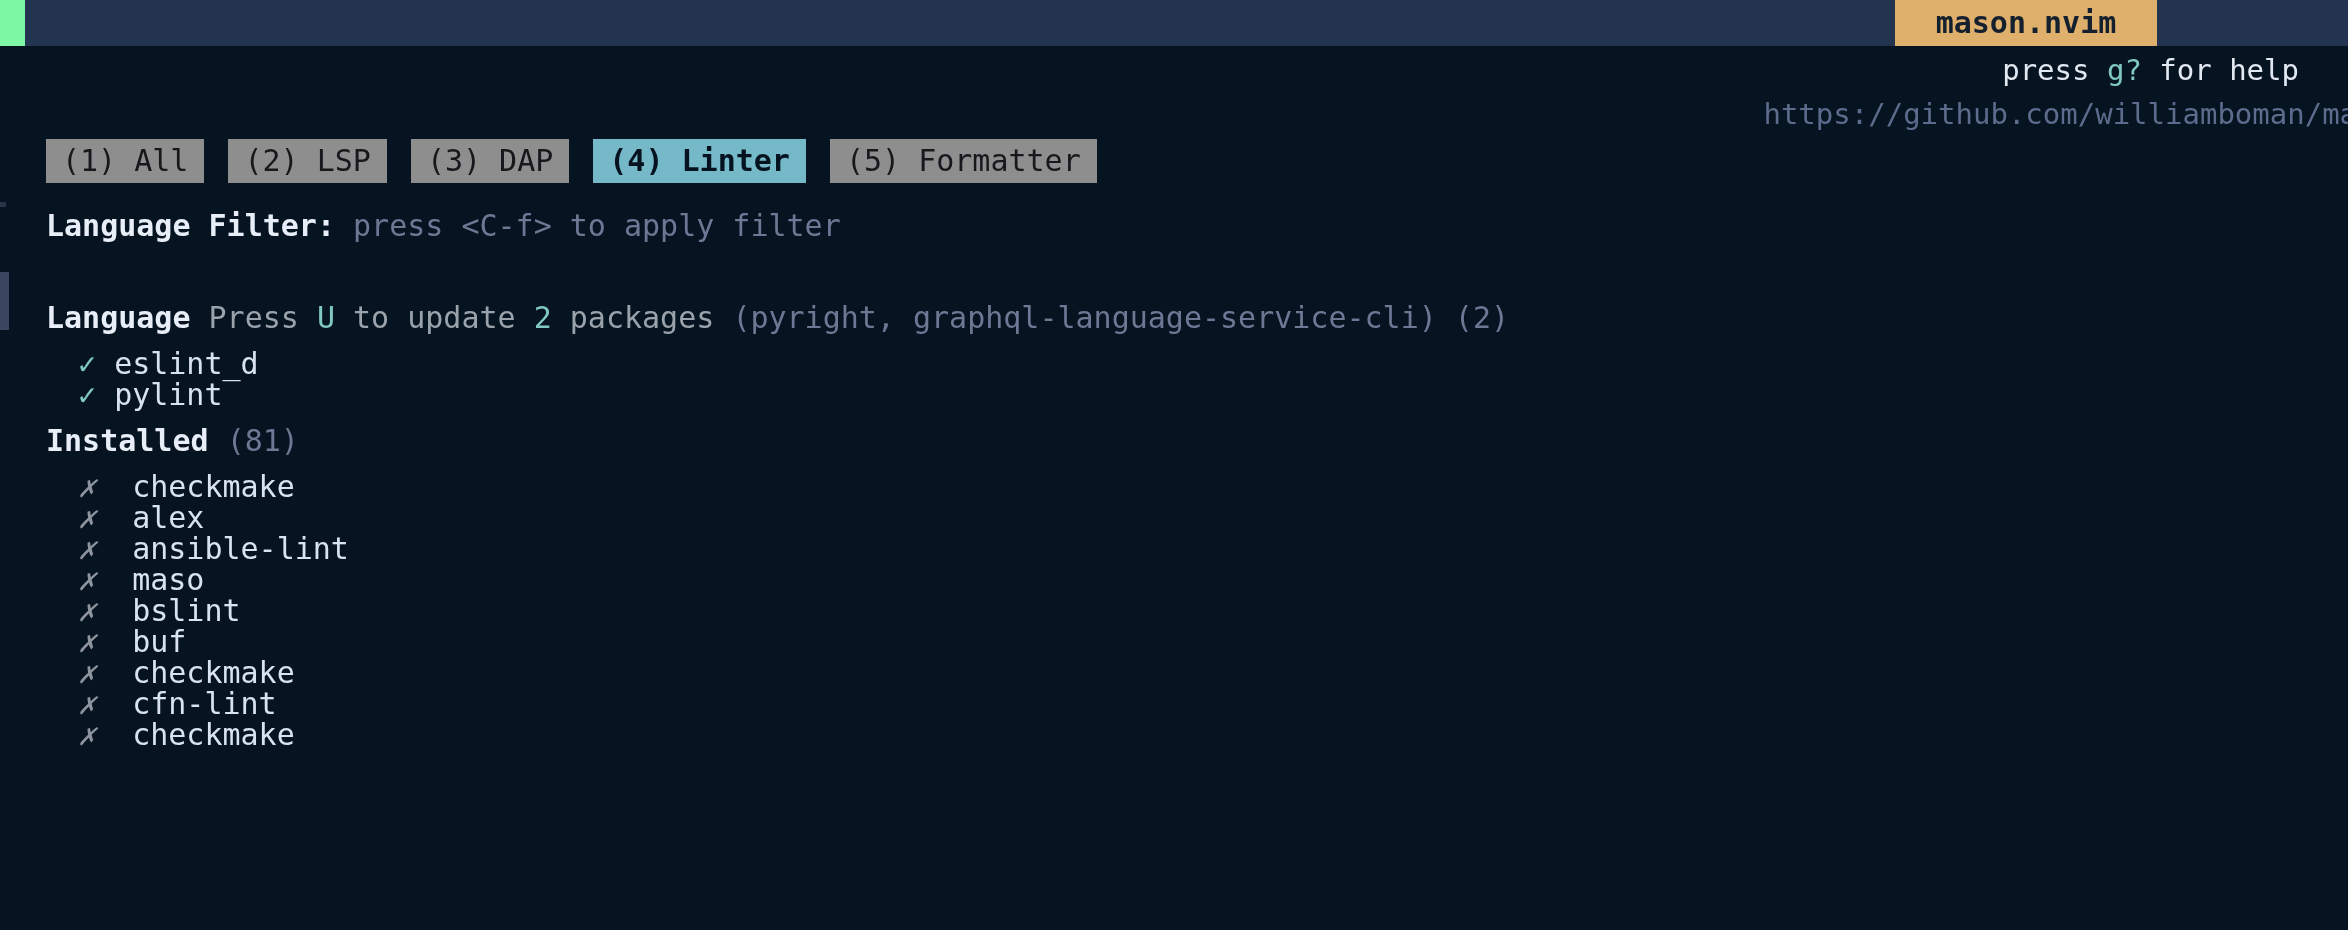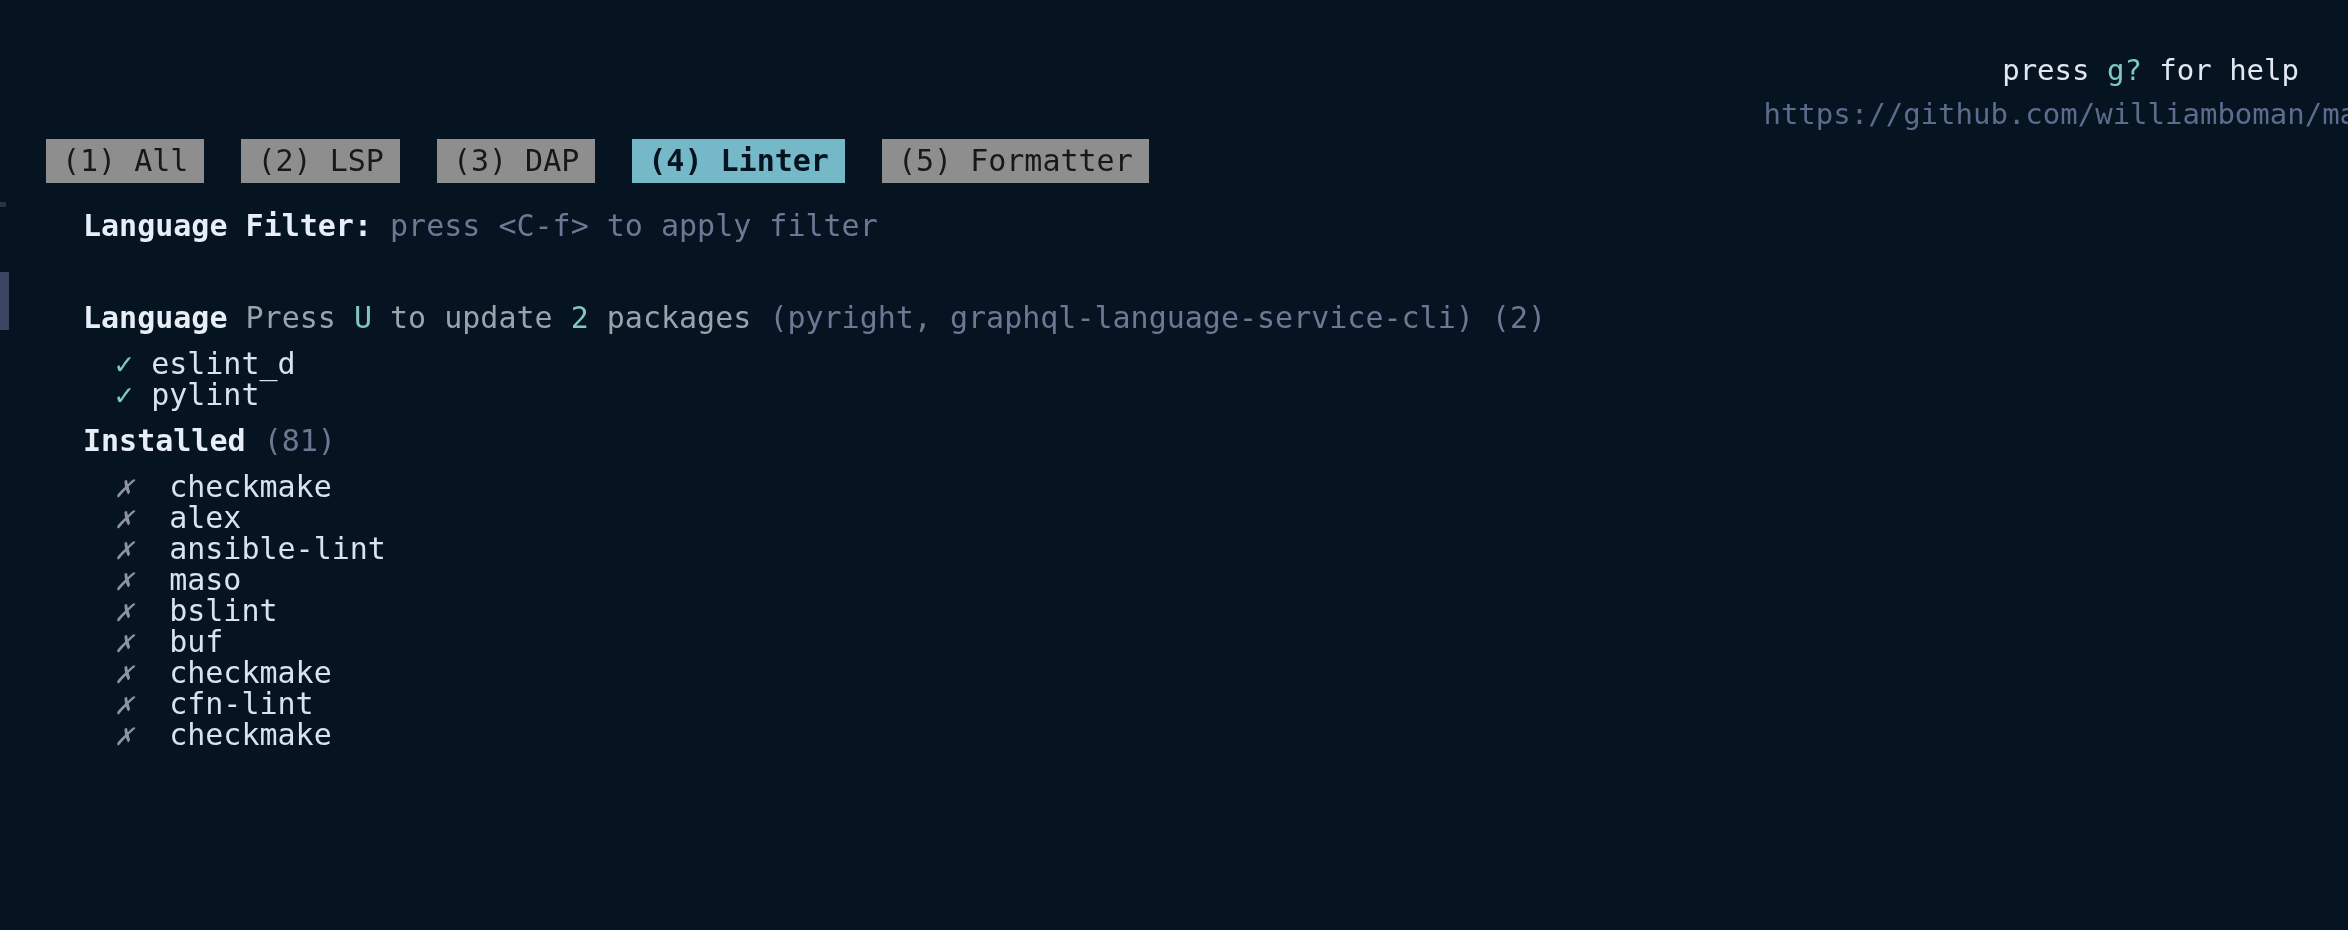--- a/index.html
+++ b/index.html
@@ -98,21 +98,21 @@
     height: 5px;
     background: #2a3346;
   }
 
   
   .tabs-row {
     position: absolute;
     left: 46px;
     top: 139px;
     display: flex;
-    gap: 37px;
+    gap: 24px;
     align-items: flex-start;
   }
   .tab {
     background: #8e8e8e;
     color: #16181c;
     font-size: 30px;
     line-height: 44px;
     height: 44px;
     padding: 0 16px;
     white-space: pre;
@@ -123,39 +123,42 @@
     font-weight: bold;
   }
 
   
   .line {
     position: absolute;
     left: 46px;
     font-size: 30px;
     line-height: 46px;
     white-space: pre;
-    margin-left: 37px;
   }
   .strong { font-weight: bold; color: #e8eef7; }
   .muted  { color: #6d7894; }
   .dim    { color: #9aa3ac; }
   .accent { color: #7fc8c4; }
   .count  { color: #6d7894; }
 
   .indent { left: 78px; }
 
   .mark-ok  { color: #7fc8c4; }
   .mark-no  { color: #8e949e; font-style: italic; }
   .pkg-name { color: #d8e2f0; }
 </style>
 </head>
 <body>
 
 <div id="screen">
 
+  <div class="header-bar">
+    <div class="cursor-block"></div>
+    <div class="title-tab">mason.nvim</div>
+  </div>
 
   <div class="help-line"><span>press </span><span class="help-key">g?</span><span> for help</span></div>
 
   <div class="url-line">https://github.com/williamboman/maso</div>
 
   <div class="scroll-tick"></div>
   <div class="scroll-thumb"></div>
 
   <div class="tabs-row">
     <div class="tab">(1) All</div>

